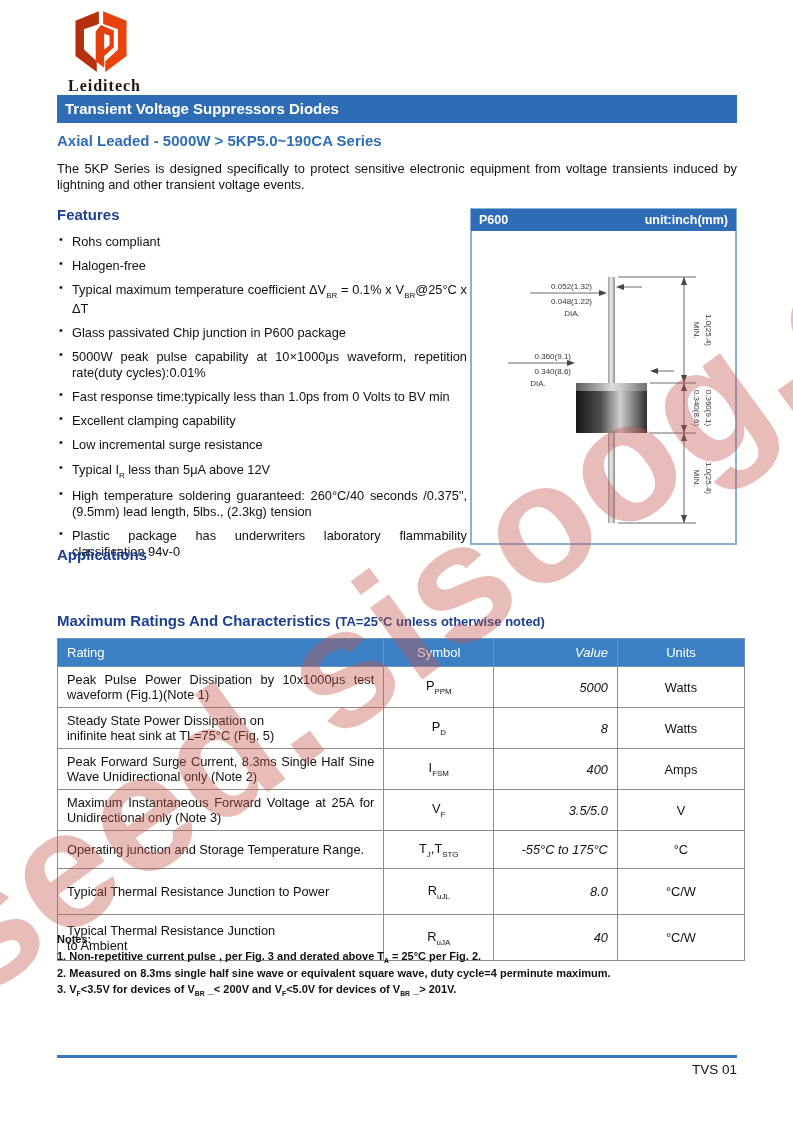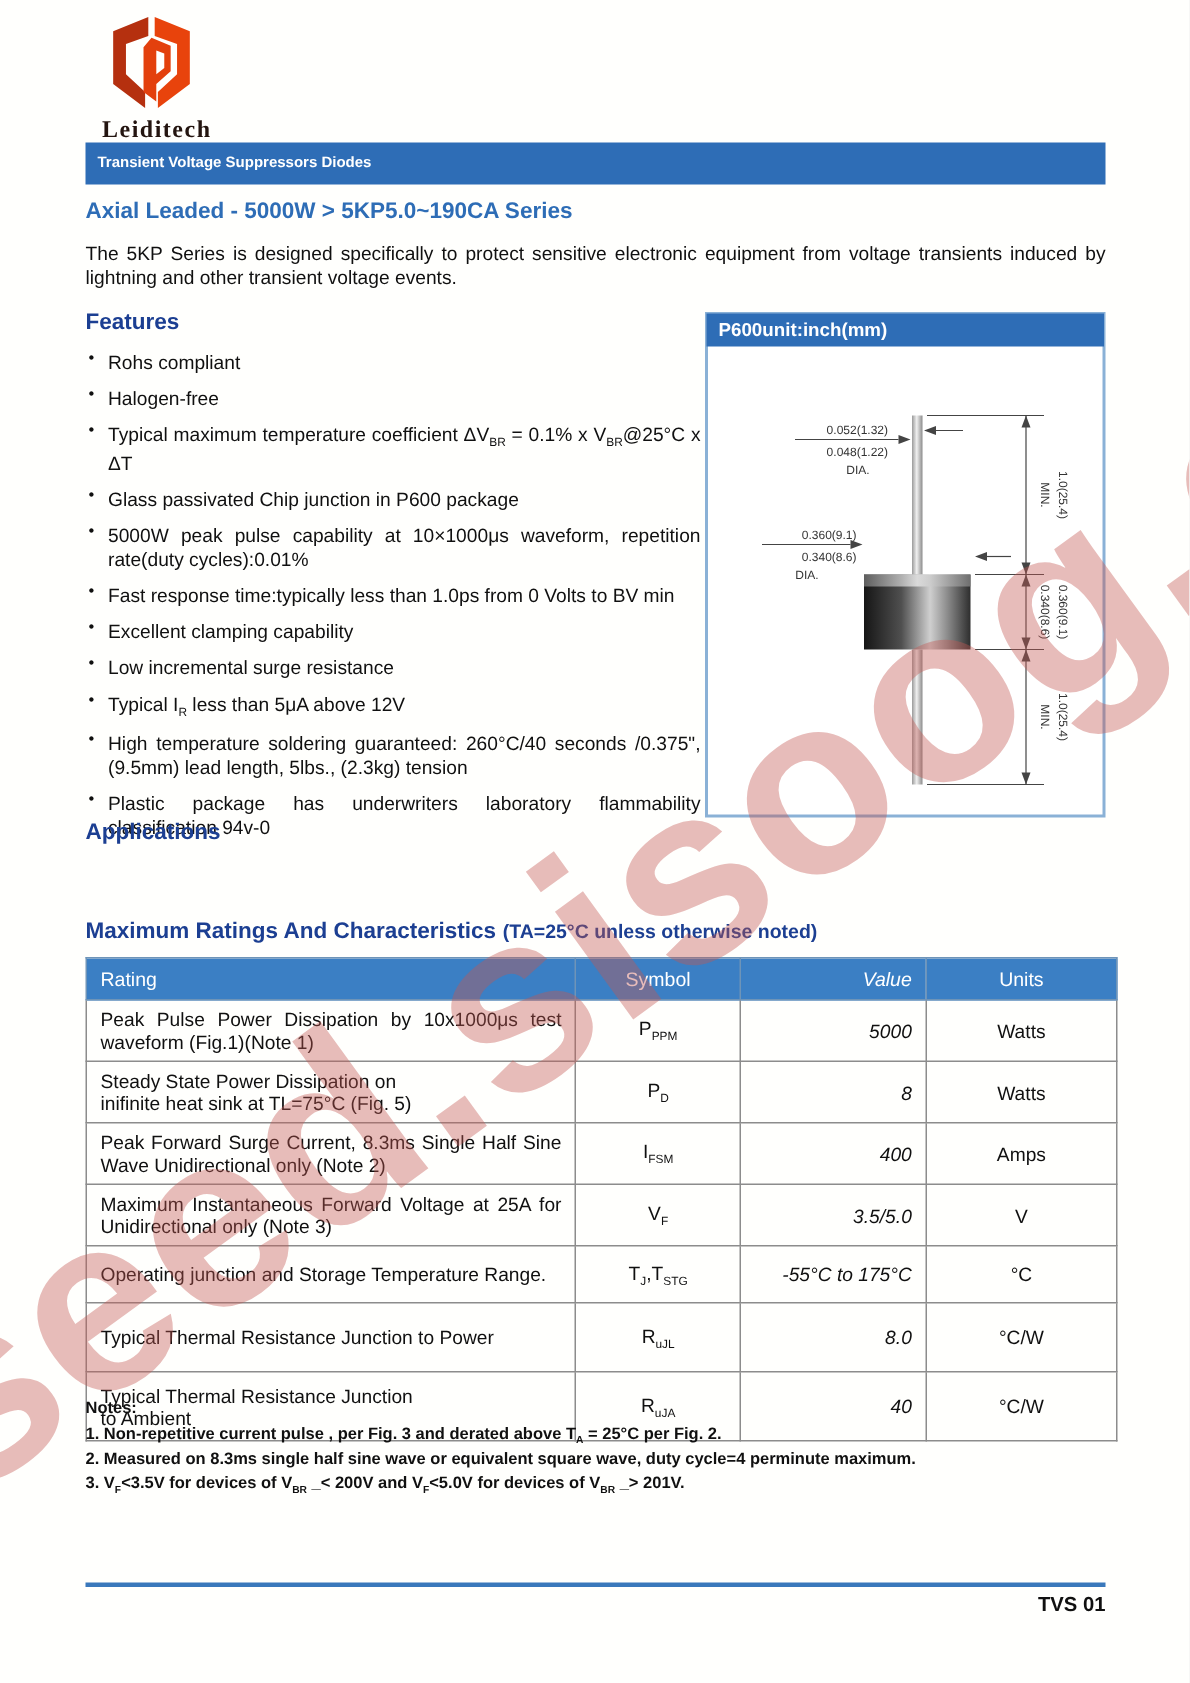--- a/index.html
+++ b/index.html
@@ -10,35 +10,35 @@
   .watermark { position:absolute; left:-150px; top:905px; width:1600px;
     transform-origin:0 0; transform:rotate(-36deg);
     font-size:168px; font-weight:bold; letter-spacing:2px;
     color:rgba(195,88,82,0.40); white-space:nowrap; z-index:5; pointer-events:none; }
 
   
   .logo { position:absolute; left:68px; top:8px; width:110px; z-index:1; }
   .logo-text { font-family:"Liberation Serif", serif; font-weight:bold; font-size:16px; color:#241510; letter-spacing:1px; margin-top:1px; }
 
   .titlebar { position:absolute; left:57px; top:95px; width:680px; height:28px; background:#2e6db6;
-    color:#fff; font-size:10px; font-weight:bold; line-height:28px; padding-left:8px; z-index:1; }
+    color:#fff; font-size:15px; font-weight:bold; line-height:28px; padding-left:8px; z-index:1; }
   .subtitle { position:absolute; left:57px; top:132px; width:680px; color:#2e6db6; font-size:15px; font-weight:bold; z-index:1; }
   .intro { position:absolute; left:57px; top:161px; width:680px; font-size:12.8px; line-height:1.28; color:#101010; text-align:justify; z-index:1; }
 
   .section-heading { color:#1c3f92; font-size:15px; font-weight:bold; }
   .features { position:absolute; left:57px; top:206px; width:410px; z-index:1; }
   .features ul { list-style:none; margin-top:11px; }
   .features li { position:relative; padding-left:15px; font-size:12.8px; line-height:1.26; color:#101010; margin-bottom:8px; text-align:justify; }
   .features li::before { content:"•"; position:absolute; left:2px; top:-1px; font-size:11px; color:#101010; }
 
   
   .pkg-box { position:absolute; left:470px; top:208px; width:267px; height:337px; background:#fff;
     border:2px solid #8ab1d6; z-index:1; }
   .pkg-header { height:22px; background:#2e6db6; color:#fff; font-size:12.5px; font-weight:bold;
-    display:flex; justify-content:flex-start; align-items:center; padding:0 8px; margin:-1px -1px 0 -1px; }
+    display:flex; justify-content:space-between; align-items:center; padding:0 8px; margin:-1px -1px 0 -1px; }
   .pkg-body { width:100%; height:300px; }
   .dim-text { font-size:8px; fill:#333; font-family:"Liberation Sans", sans-serif; }
   .dim-line { stroke:#444; stroke-width:0.8; fill:none; }
   .dim-arrow { fill:#444; }
 
   .applications { position:absolute; left:57px; top:546px; width:680px; z-index:1; }
   .applications p { margin-top:8px; font-size:12.8px; line-height:1.3; color:#101010; text-align:justify; }
 
   .ratings-heading { position:absolute; left:57px; top:612px; width:680px; z-index:1; }
   .ratings-note { font-size:13px; }
@@ -52,21 +52,21 @@
   .col-value { width:18%; text-align:right;font-style:italic; }
   .col-units { width:18.5%; text-align:center; }
   .ratings-table td { height:38px; }
   .ratings-table tr.tall td { height:46px; }
   sub { font-size:0.62em; }
 
   .notes { position:absolute; left:57px; top:932px; width:680px; font-size:11px; line-height:1.45; color:#101010; z-index:1;font-weight:bold; }
   .notes .notes-label { margin-bottom:1px; }
 
   .footer-line { position:absolute; left:57px; top:1055px; width:680px; height:3px; background:#3a78bb; z-index:1; }
-  .footer-page { position:absolute; left:57px; top:1062px; width:680px; text-align:right; font-size:13.5px; font-weight:bold; color:#101010; z-index:1; }
+  .footer-page { position:absolute; left:57px; top:1062px; width:680px; text-align:right; font-size:13.5px; font-weight:normal; color:#101010; z-index:1; }
 </style>
 </head>
 <body>
 
 <div class="page">
 
   <div class="watermark" style="color: rgba(195, 88, 82, 0.4);">iseed.sisoog.com</div>
 
   <div class="logo">
     <svg width="66" height="64" viewBox="0 0 62 60">

